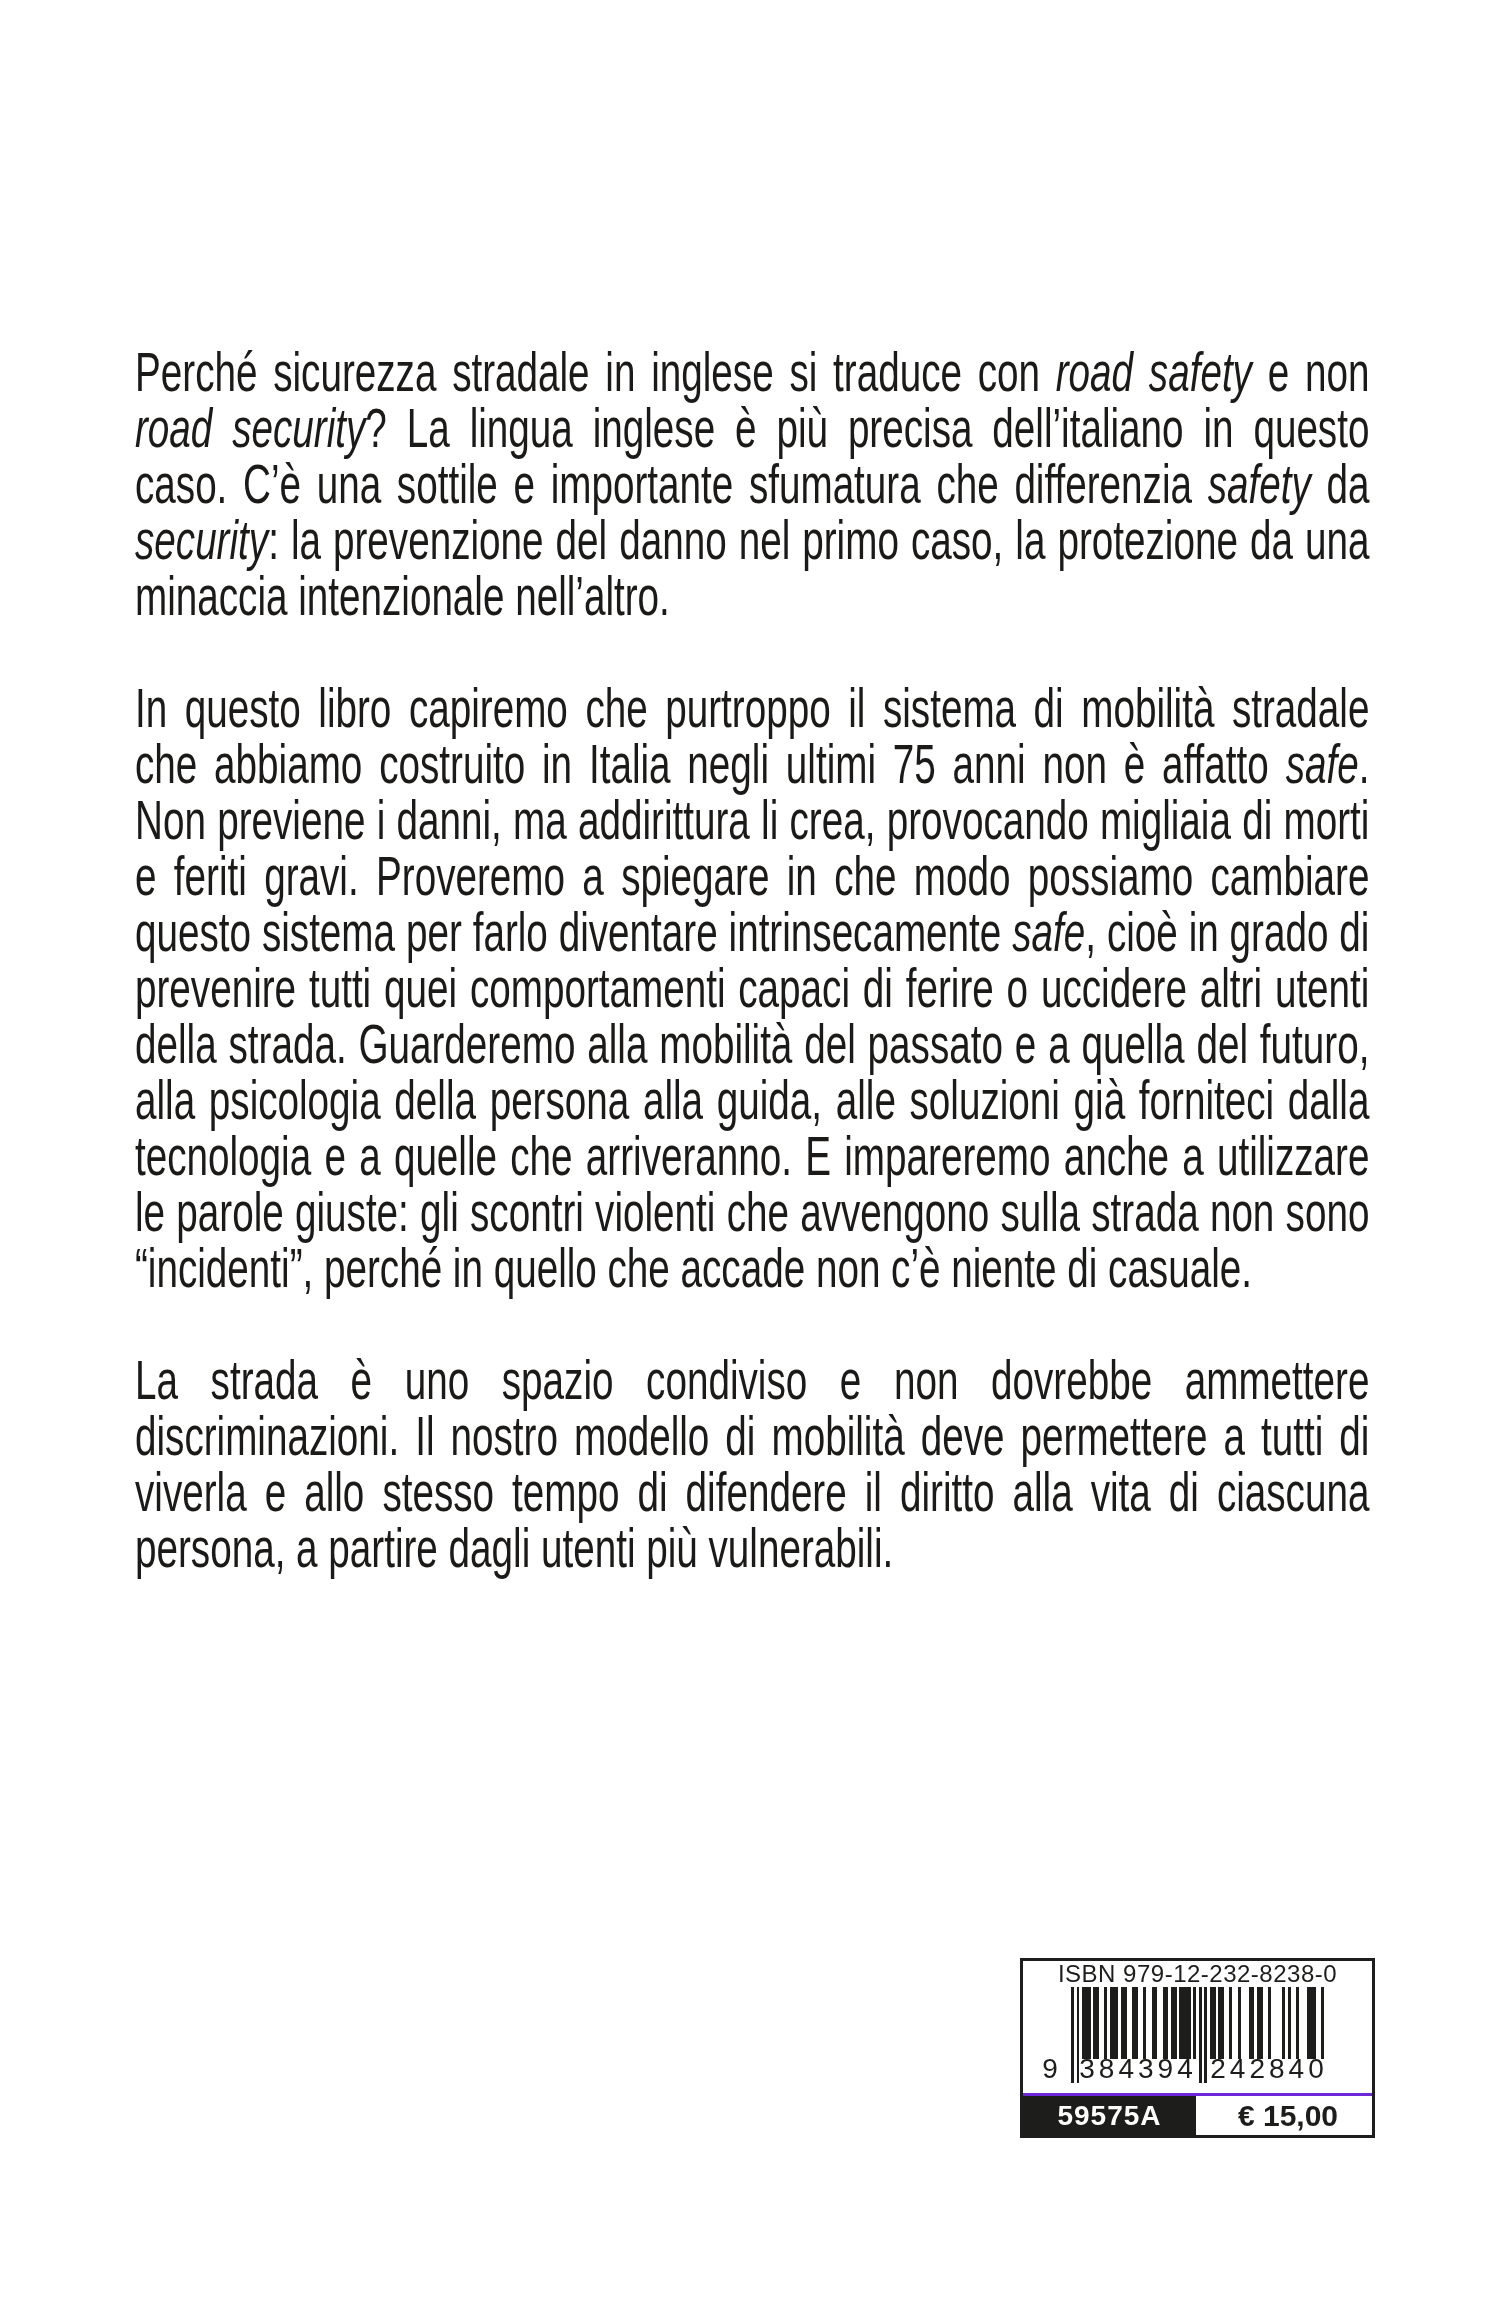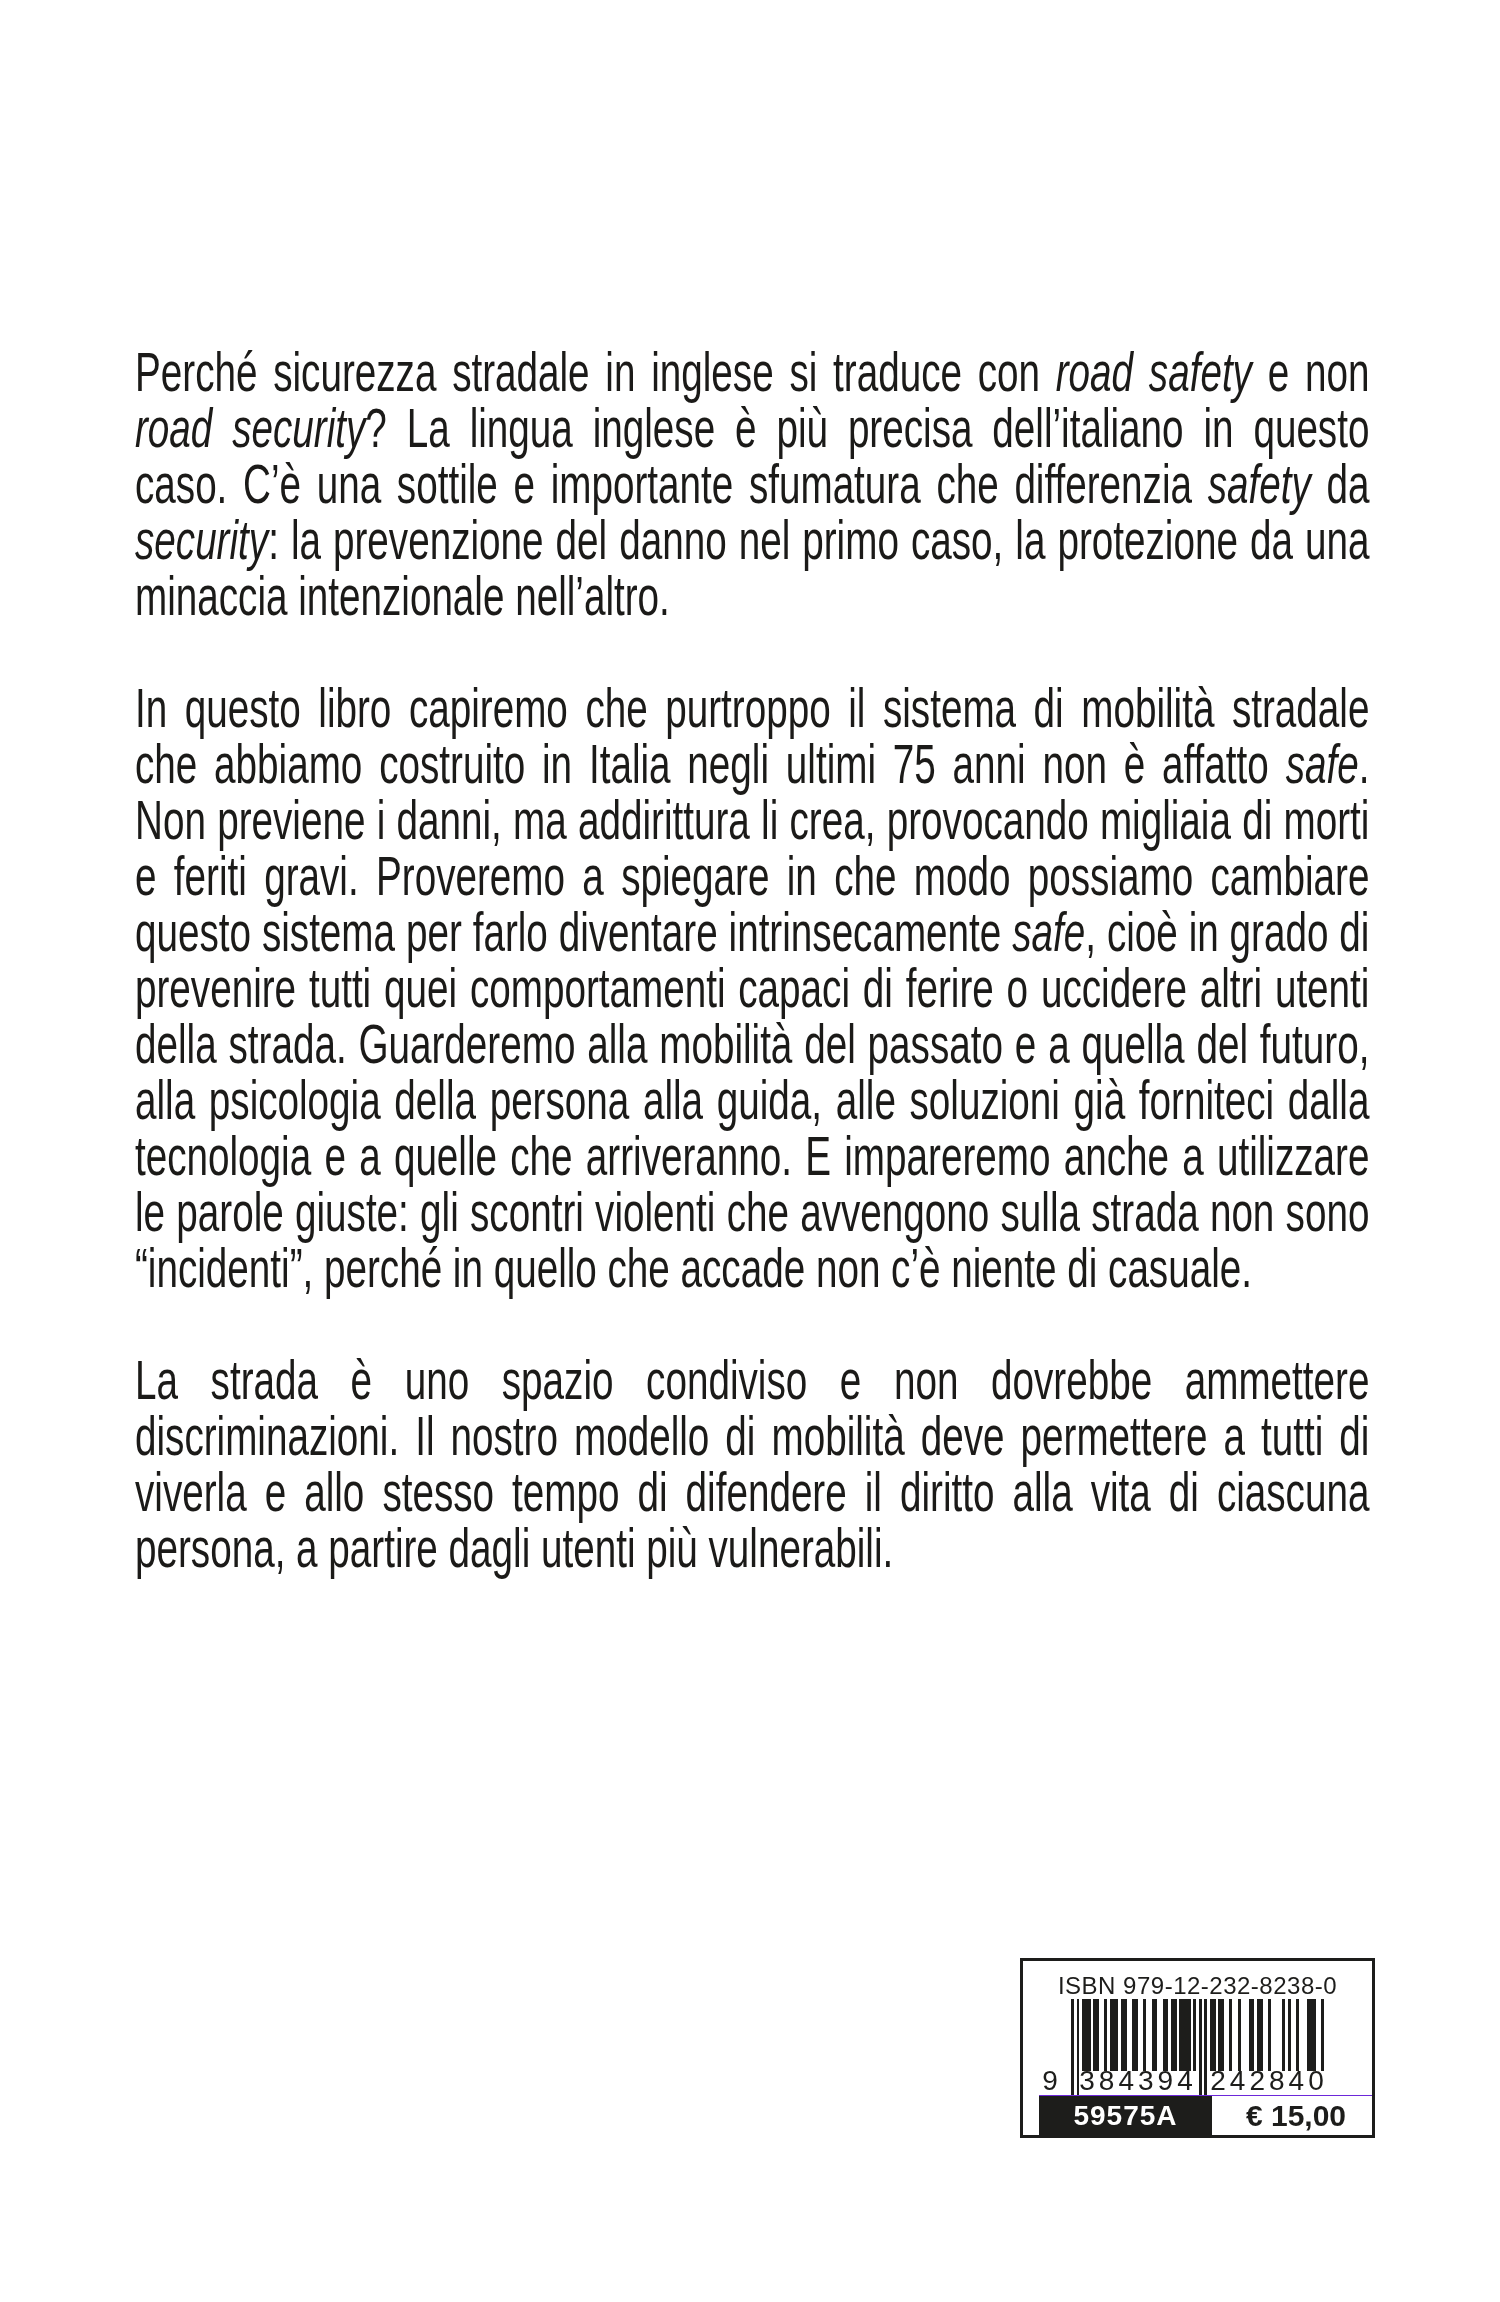--- a/index.html
+++ b/index.html
@@ -30,21 +30,21 @@
     position:absolute;
     left:1020px;top:1958px;
     width:355px;height:180px;
     box-sizing:border-box;
     border:3px solid #1d1d1b;
     background:#ffffff;
     color:#1d1d1b;
   }
   .bc-isbn{
     height:26px;
-    padding-top:12px;
+    padding-top:0;
     text-align:center;
     font-size:24px;
     line-height:26px;
     letter-spacing:0.5px;
     white-space:nowrap;
   }
   .bc-bars{
     position:relative;
     height:100px;
     width:348px;
@@ -57,23 +57,23 @@
     font-size:28px;
     line-height:28px;
     text-align:center;
     white-space:nowrap;
   }
   .bc-d9{left:10px;width:34px;}
   .bc-g1{left:56px;width:118px;letter-spacing:4px;}
   .bc-g2{left:187px;width:118px;letter-spacing:4px;}
   .bc-bottom{
     position:absolute;
-    left:16px;right:0;bottom:0;
+    left:0;right:0;bottom:0;
     height:39px;
-    border-top:1px solid #6d28d9;
+    border-top:3px solid #6d28d9;
     display:flex;
     align-items:stretch;
   }
   .bc-code{
     width:173px;
     background:#1d1d1b;
     color:#ffffff;
     font-weight:bold;
     font-size:28px;
     line-height:39px;

